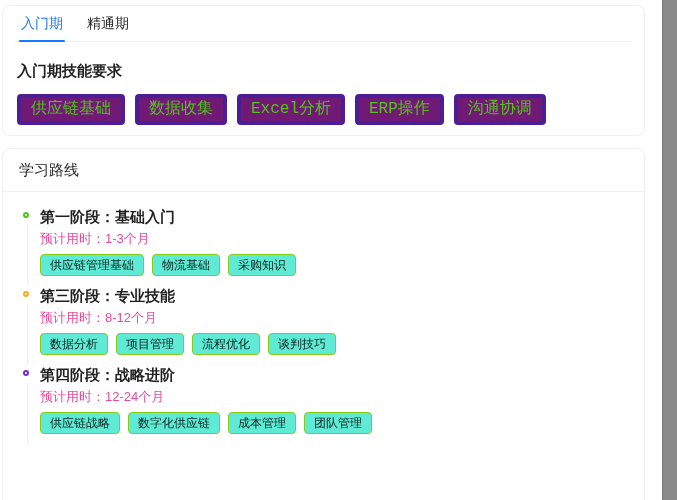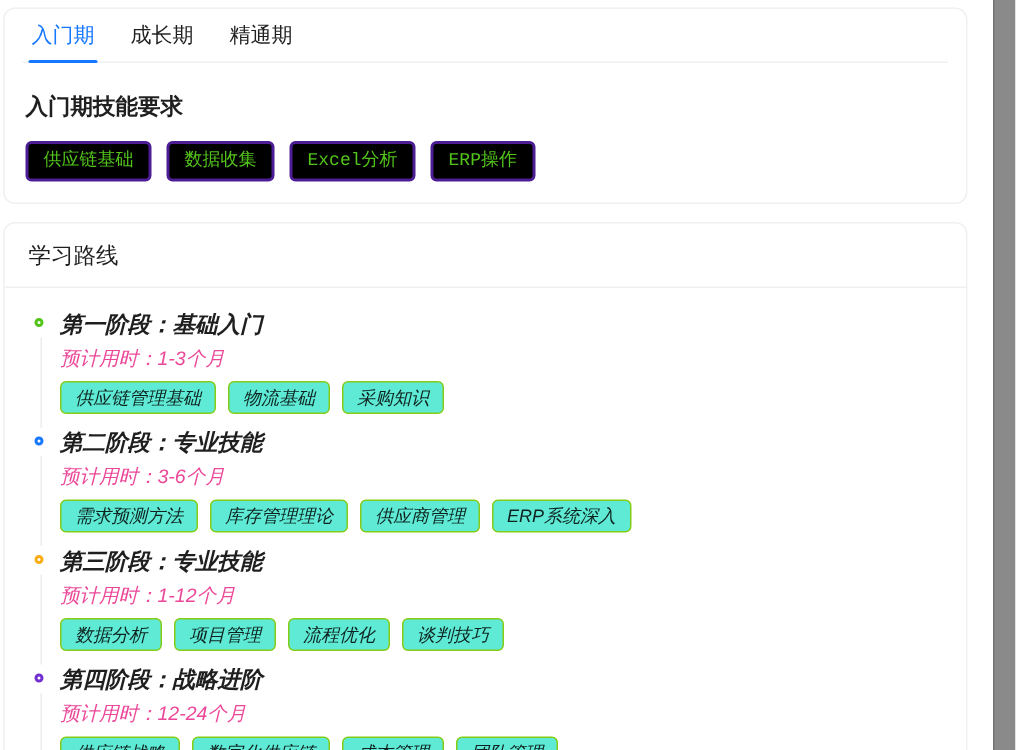--- a/index.html
+++ b/index.html
@@ -39,34 +39,34 @@
   .tab:first-child { margin-left: 4px; }
   .tab.active { color: #1677ff; }
   .tab.active::after {
     content: ""; position: absolute; left: 0; right: 0; bottom: -1px;
     height: 2px; background: #1677ff; border-radius: 1px;
   }
   .skills-body { padding: 20px 14px 20px; font-family: Liberation Mono, monospace; }
   .skills-title { font-size: 15px; font-weight: 700; margin-bottom: 13px; }
   .green-tags { display: flex; flex-wrap: wrap; gap: 10px; }
   .green-tag {
-    display: inline-block; font-size: 12px; line-height: 15px;
+    display: inline-block; font-size: 16px; line-height: 15px;
     padding: 4px 10px; border-radius: 4px;
-    background: #000000; border: 2px solid #4c1d95; color: #52c41a;
+    background: #701a75; border: 4px solid #4c1d95; color: #52c41a;
   }
 
   
   .card-path { margin-top: 12px; height: 400px; overflow: hidden; }
   .path-header {
     padding: 12px 16px 11px;
     border-bottom: 1px solid #f0f0f0;
     font-size: 15px; font-weight: 400;
   }
   .timeline { padding: 14px 16px 20px 20px; }
-  .tl-item { position: relative; padding-left: 17px; padding-bottom: 9px; font-style: italic; }
+  .tl-item { position: relative; padding-left: 17px; padding-bottom: 9px; }
   .tl-dot {
     position: absolute; left: 0; top: 6px;
     width: 6px; height: 6px; border: 2px solid #52c41a;
     border-radius: 50%; background: #fff;
   }
   .tl-tail {
     position: absolute; left: 4px; top: 19px; bottom: 0;
     width: 1px; background: #ececec;
   }
   .tl-title { font-size: 15px; font-weight: 700; line-height: 21px; }
@@ -80,30 +80,30 @@
 </style>
 </head>
 <body>
 
 <div class="viewport">
   <div class="content">
 
     <section class="card card-skills">
       <nav class="tabs-nav">
           <div class="tab active">入门期</div>
-          <div class="tab">成长期</div>
           <div class="tab">精通期</div>
         </nav>
       <div class="skills-body">
         <h3 class="skills-title">入门期技能要求</h3>
         <div class="green-tags">
             <span class="green-tag">供应链基础</span>
             <span class="green-tag">数据收集</span>
             <span class="green-tag">Excel分析</span>
             <span class="green-tag">ERP操作</span>
+            <span class="green-tag">沟通协调</span>
           </div>
       </div>
     </section>
 
     <section class="card card-path">
       <header class="path-header">学习路线</header>
       <div class="timeline">
           <div class="tl-item">
     <span class="tl-dot" style="border-color: rgb(82, 196, 26);"></span>
     <span class="tl-tail"></span>
@@ -111,39 +111,25 @@
       <div class="tl-title">第一阶段：基础入门</div>
       <div class="tl-duration">预计用时：1-3个月</div>
       <div class="tl-tags">
                 <span class="stage-tag">供应链管理基础</span>
                 <span class="stage-tag">物流基础</span>
                 <span class="stage-tag">采购知识</span>
               </div>
     </div>
   </div>
           <div class="tl-item">
-    <span class="tl-dot" style="border-color: rgb(22, 119, 255);"></span>
-    <span class="tl-tail"></span>
-    <div class="tl-content">
-      <div class="tl-title">第二阶段：专业技能</div>
-      <div class="tl-duration">预计用时：3-6个月</div>
-      <div class="tl-tags">
-                <span class="stage-tag">需求预测方法</span>
-                <span class="stage-tag">库存管理理论</span>
-                <span class="stage-tag">供应商管理</span>
-                <span class="stage-tag">ERP系统深入</span>
-              </div>
-    </div>
-  </div>
-          <div class="tl-item">
     <span class="tl-dot" style="border-color: rgb(250, 173, 20);"></span>
     <span class="tl-tail"></span>
     <div class="tl-content">
       <div class="tl-title">第三阶段：专业技能</div>
-      <div class="tl-duration">预计用时：1-12个月</div>
+      <div class="tl-duration">预计用时：8-12个月</div>
       <div class="tl-tags">
                 <span class="stage-tag">数据分析</span>
                 <span class="stage-tag">项目管理</span>
                 <span class="stage-tag">流程优化</span>
                 <span class="stage-tag">谈判技巧</span>
               </div>
     </div>
   </div>
           <div class="tl-item">
     <span class="tl-dot" style="border-color: rgb(114, 46, 209);"></span>

